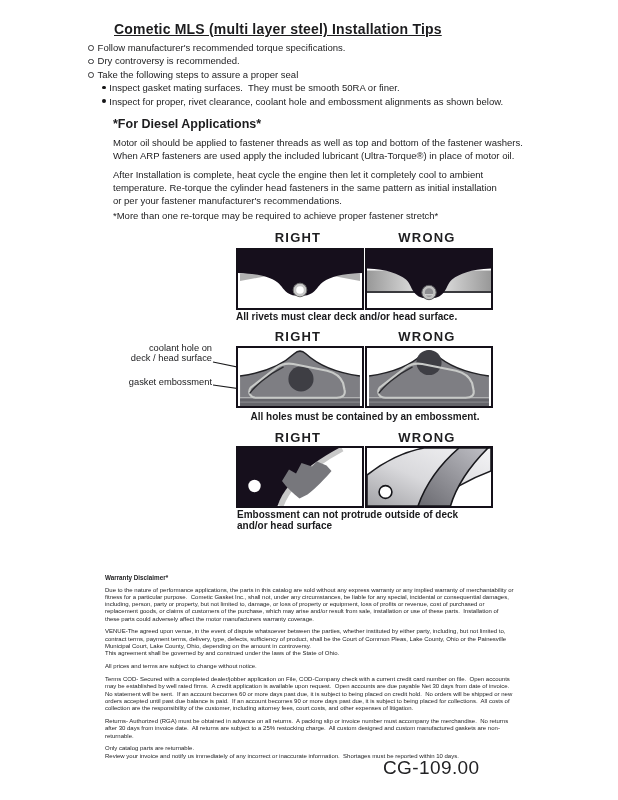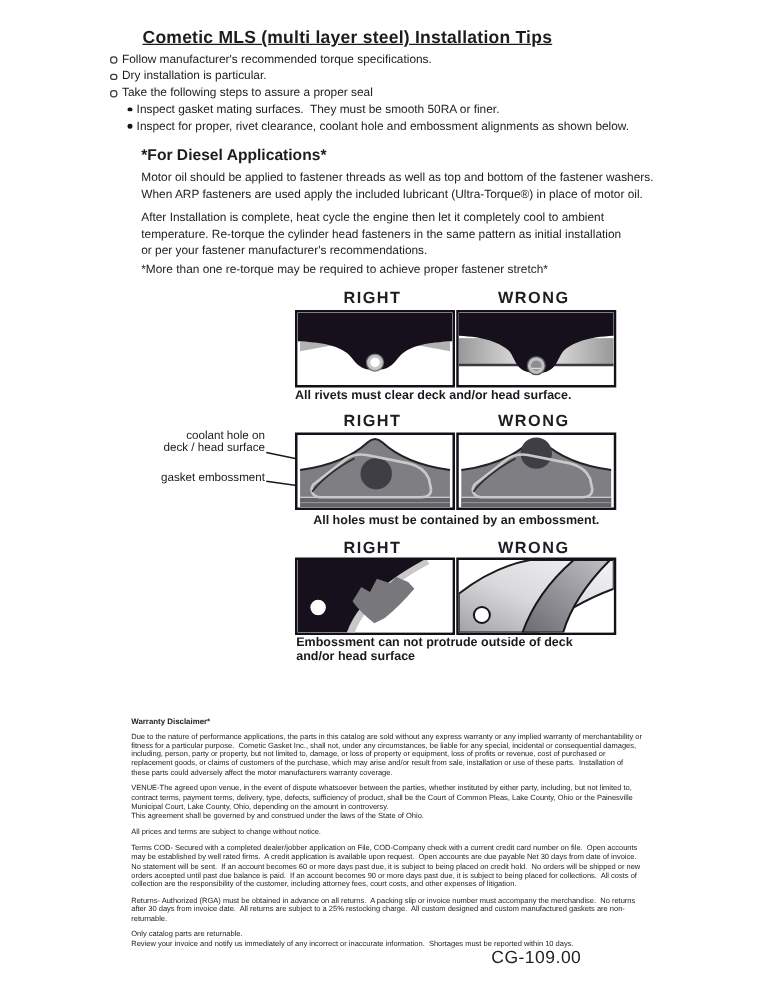--- a/index.html
+++ b/index.html
@@ -49,37 +49,37 @@
     position:absolute;left:100px;width:112px;text-align:right;margin:0;
     font-size:9.3px;line-height:10.4px;white-space:pre-wrap;color:#1a1a1c;
   }
   .sl-a{top:343px;}
   .sl-b{top:377px;}
   .leader-svg{position:absolute;left:210px;top:355px;}
   
   .legal{position:absolute;left:105px;top:574px;width:409px;}
   .legal-h{font-size:6.3px;font-weight:bold;margin:0 0 5.5px 0;}
   .legal p{font-size:6px;line-height:7.3px;margin:0 0 5.5px 0;white-space:pre-wrap;color:#232325;}
-  .footer-code{position:absolute;left:393px;top:757px;font-size:14px;letter-spacing:.4px;color:#222224;}
+  .footer-code{position:absolute;left:383px;top:757px;font-size:19px;letter-spacing:.4px;color:#222224;}
 </style>
 </head>
 <body>
 
 <div class="page">
 
   <h1 class="title">Cometic MLS (multi layer steel) Installation Tips</h1>
 
   <div class="bullets">
     <div class="b-row">
       <span class="dot-open"></span>
       <span>Follow manufacturer's recommended torque specifications.</span>
     </div>
     <div class="b-row">
       <span class="dot-open"></span>
-      <span>Dry installation is particular.</span>
+      <span>Dry controversy is recommended.</span>
     </div>
     <div class="b-row">
       <span class="dot-open"></span>
       <span>Take the following steps to assure a proper seal</span>
     </div>
     <div class="b-row sub">
       <span class="dot-fill"></span>
       <span>Inspect gasket mating surfaces.  They must be smooth 50RA or finer.</span>
     </div>
     <div class="b-row sub">

